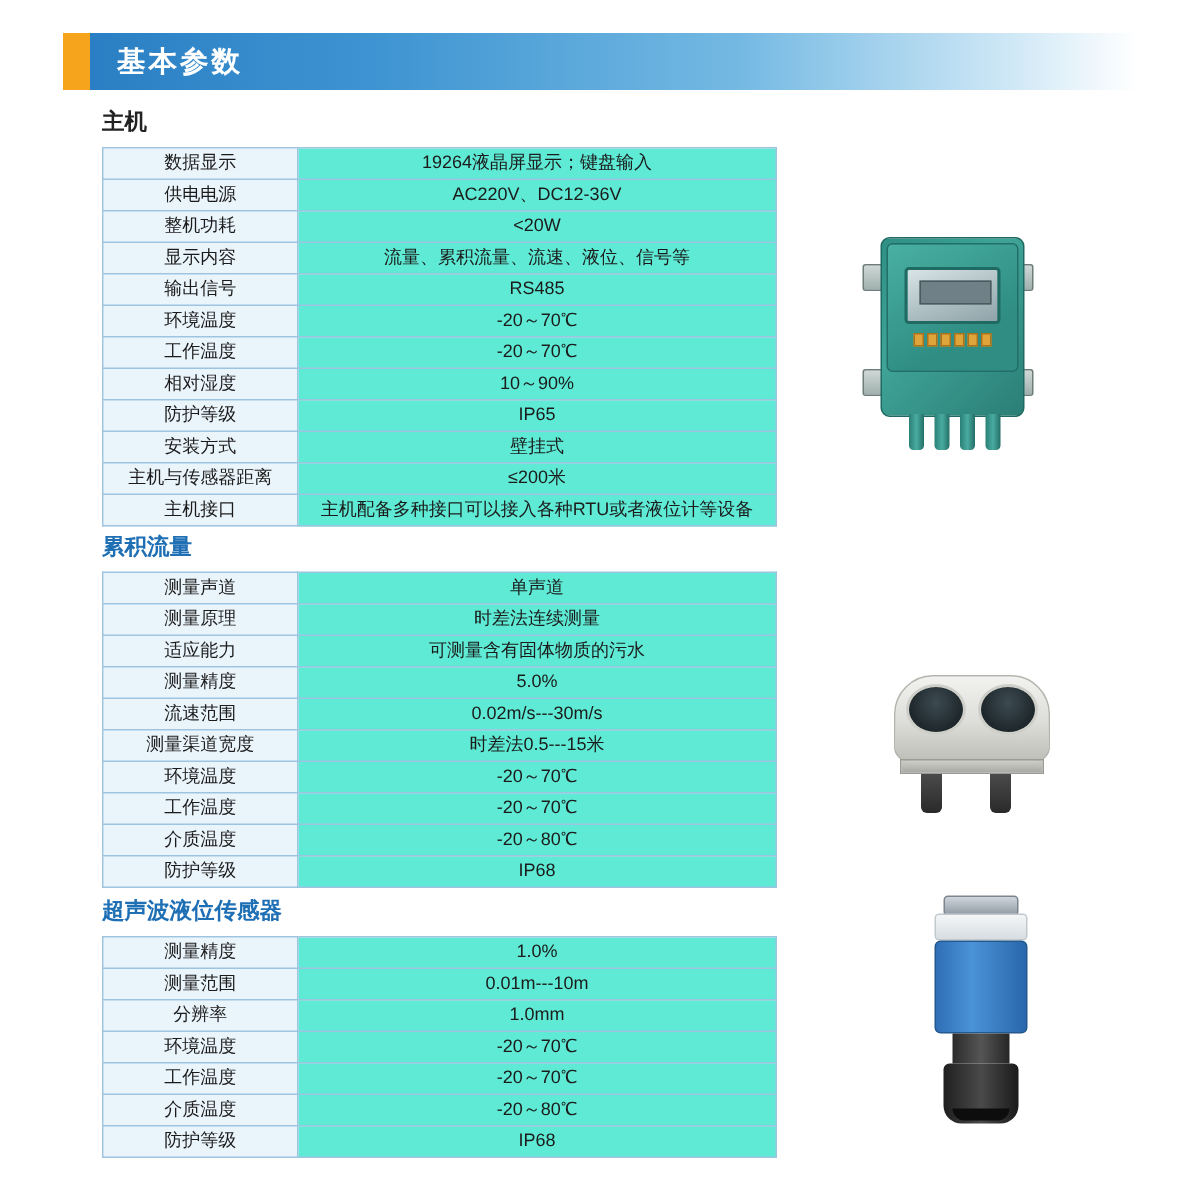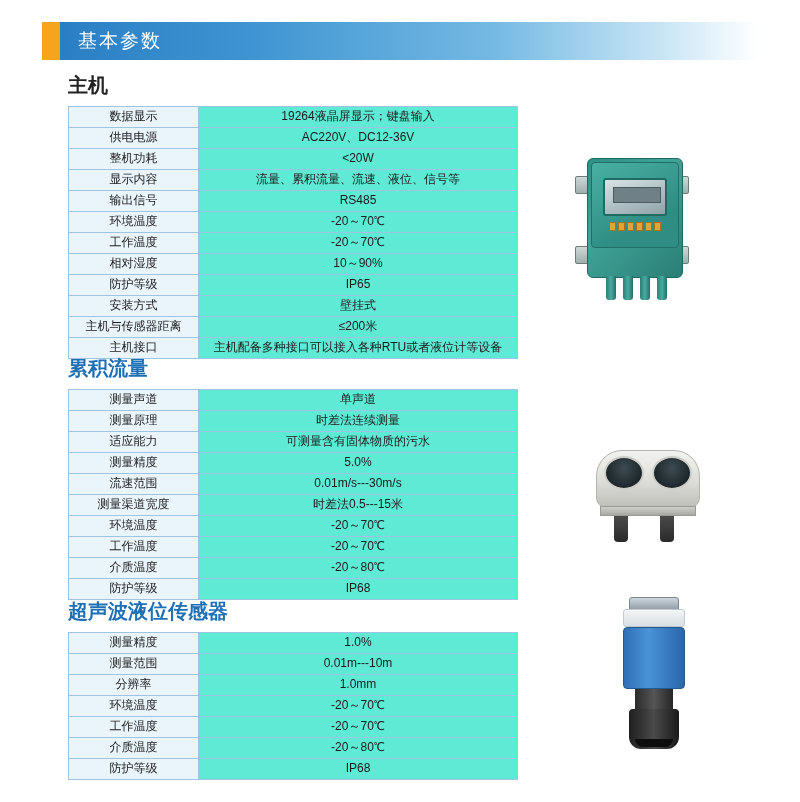--- a/index.html
+++ b/index.html
@@ -26,29 +26,29 @@
     background: #f5a41b;
   }
   .banner-bar {
     flex: 1;
     background: linear-gradient(to right, #2a7fc4 0%, #3f95d2 28%, #74b9e3 62%, #cfe8f6 88%, #ffffff 100%);
     display: flex; align-items: center;
   }
   .banner-title {
     color: #ffffff;
     font-size: 19px;
-    font-weight: normal;
+    font-weight: bold;
     letter-spacing: 2px;
     padding-left: 18px;
   }
 
   
   .section { position: absolute; }
   .section-title {
-    font-size: 20px;
+    font-size: 15px;
     font-weight: bold;
     color: #1f6fb5;
     margin-bottom: 7px;
     padding-left: 26px;
   }
   .section-title.dark { color: #222222; }
 
   table.spec {
     border-collapse: collapse;
     table-layout: fixed;
@@ -300,21 +300,21 @@
       <tr>
         <td class="label">适应能力</td>
         <td class="value">可测量含有固体物质的污水</td>
       </tr>
       <tr>
         <td class="label">测量精度</td>
         <td class="value">5.0%</td>
       </tr>
       <tr>
         <td class="label">流速范围</td>
-        <td class="value">0.01m/s---30m/s</td>
+        <td class="value">0.02m/s---30m/s</td>
       </tr>
       <tr>
         <td class="label">测量渠道宽度</td>
         <td class="value">时差法0.5---15米</td>
       </tr>
       <tr>
         <td class="label">环境温度</td>
         <td class="value">-20～70℃</td>
       </tr>
       <tr>

